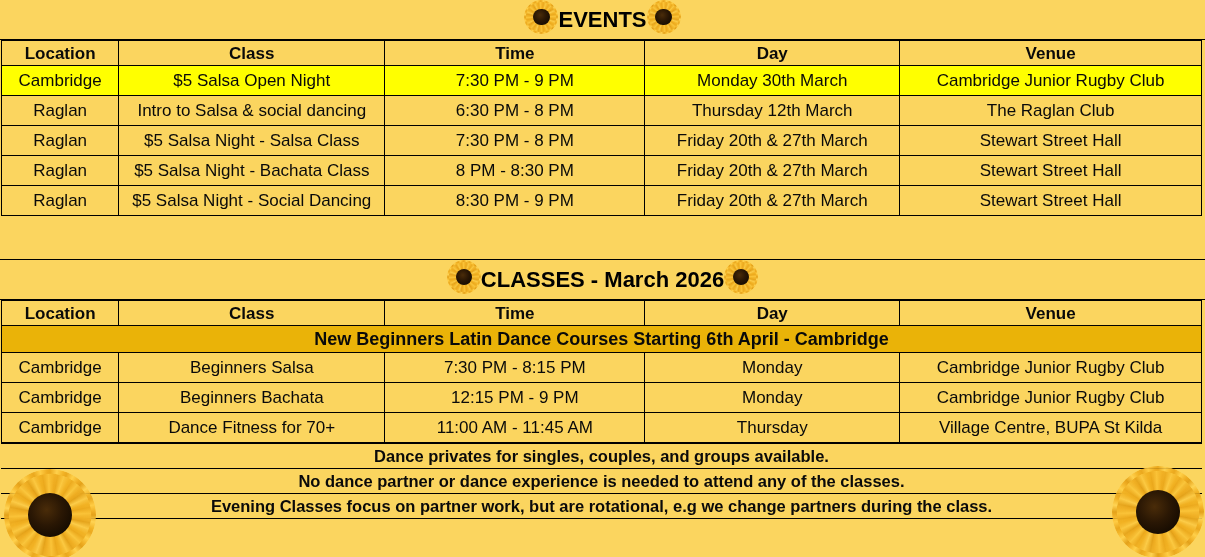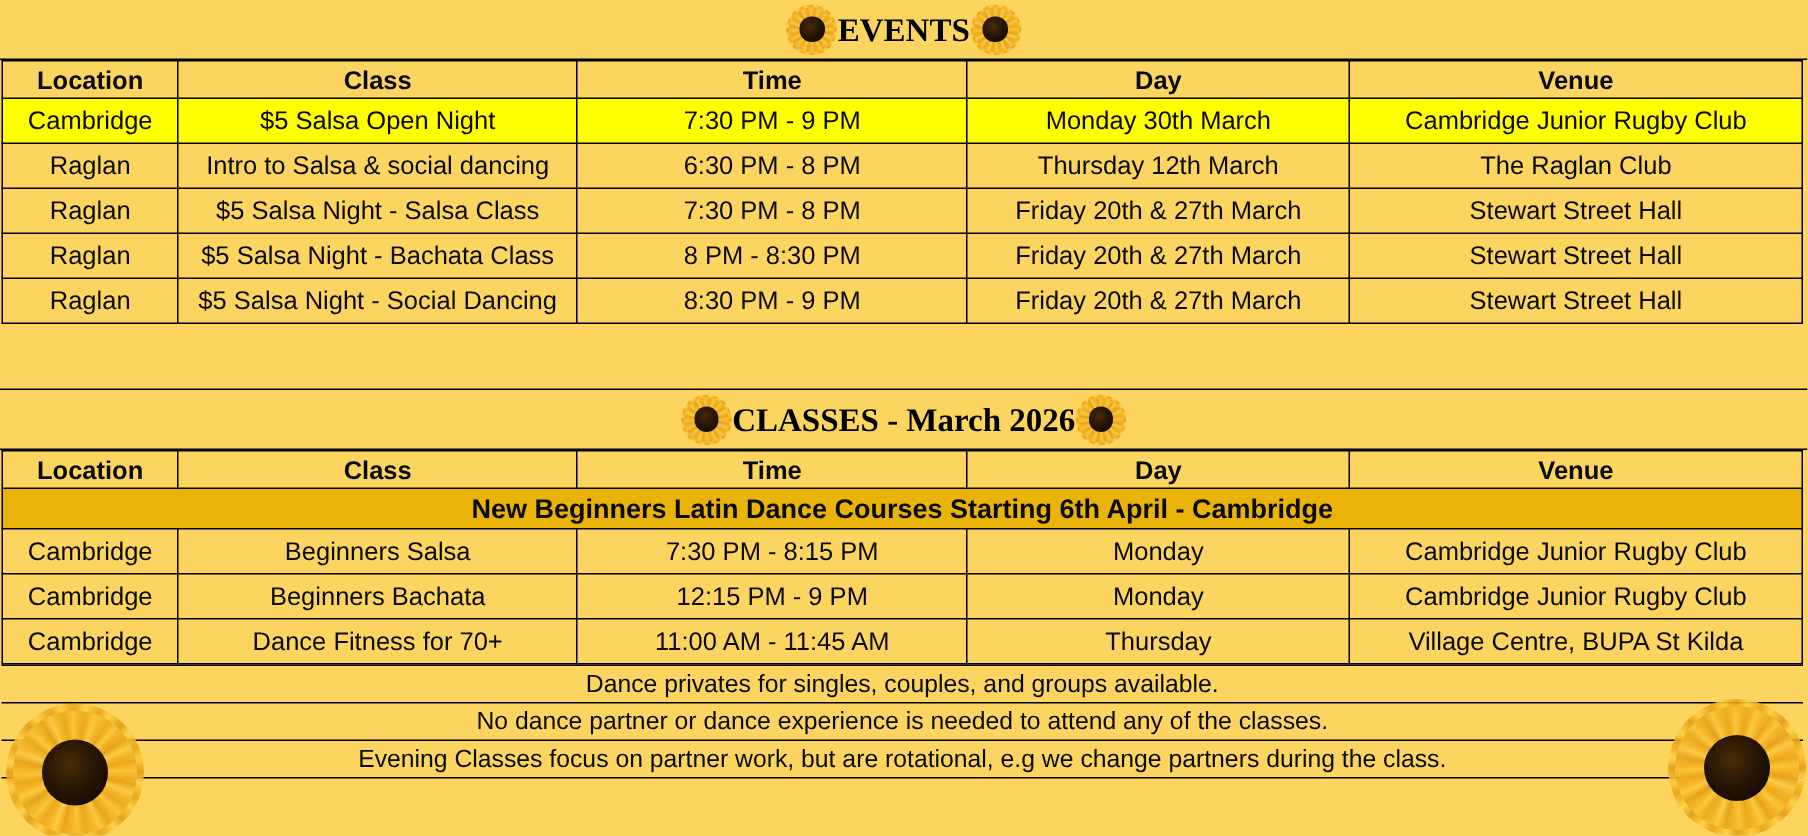--- a/index.html
+++ b/index.html
@@ -71,23 +71,21 @@
     border-bottom: 1.8px solid #000;
   }
   .gap-band {
     height: 22px;
     border-bottom: 1.8px solid #000;
   }
   .gap-band.plain { border-bottom: none; }
 
   .banner-inner {
     display: inline-flex;
-    align-items: center;
     height: 100%;
-    font-family: Liberation Serif, serif;
   }
 
   
   table.grid td.notice {
     background: #eab308;
     font-weight: bold;
     font-size: 18px;
     height: 27px;
   }
 
@@ -96,21 +94,21 @@
     border-collapse: collapse;
     table-layout: fixed;
     width: 1201px;
     margin-left: 1px;
   }
   .notes td {
     border-top: 1.8px solid #000;
     border-bottom: 1.8px solid #000;
     height: 25px;
     text-align: center;
-    font-weight: normal;
+    font-weight: bold;
     font-size: 16.5px;
     color: #0a0a0a;
     white-space: nowrap;
   }
 
   
   .sunflower {
     position: relative;
     display: inline-block;
     flex: none;

